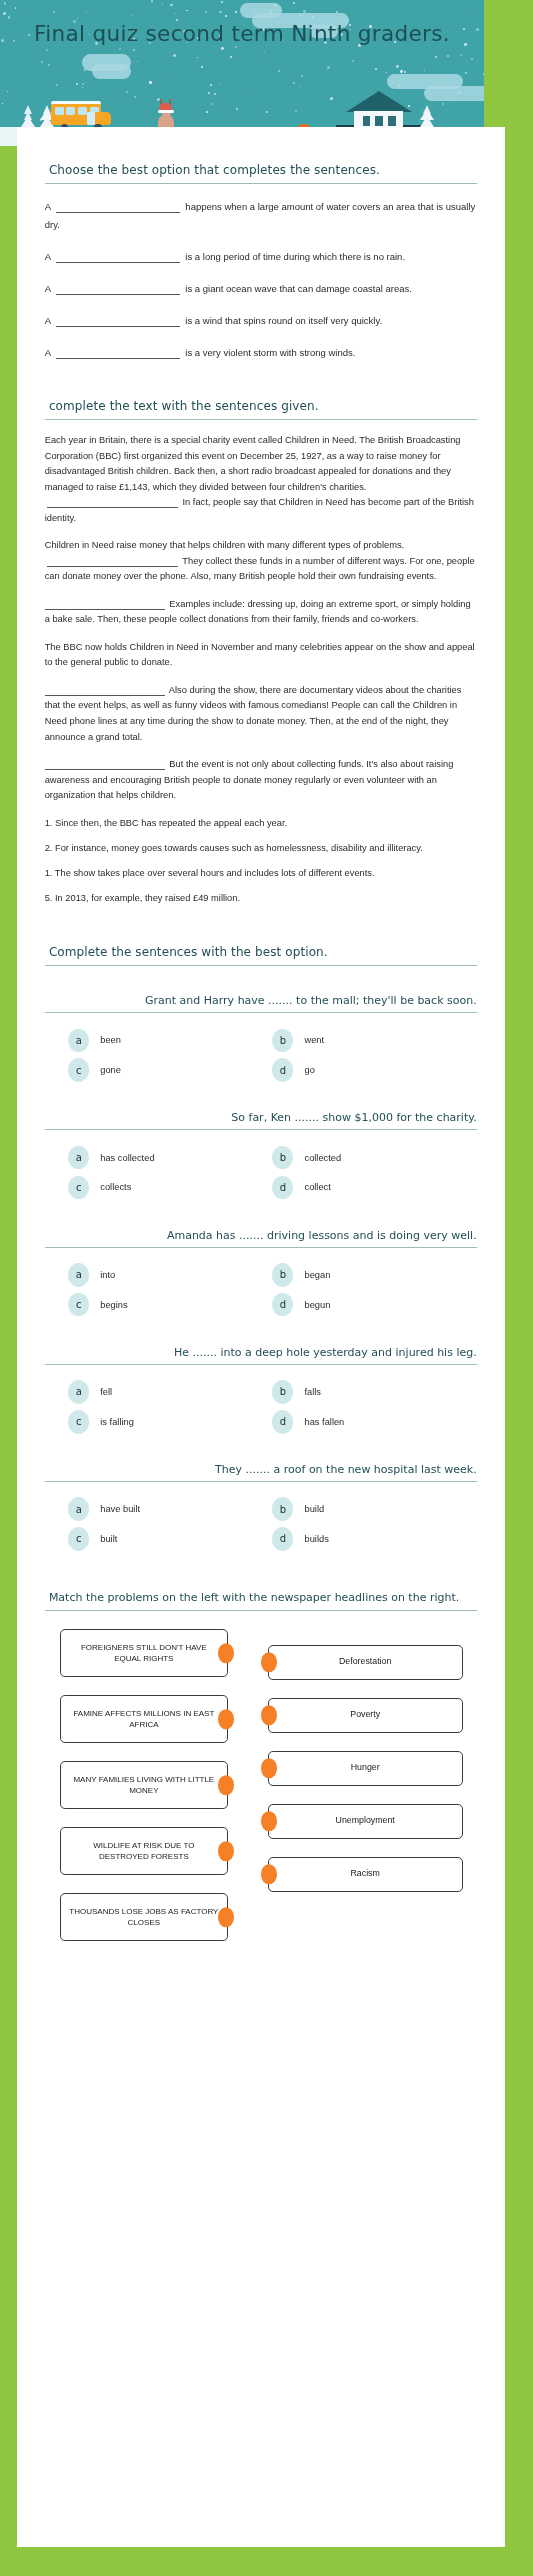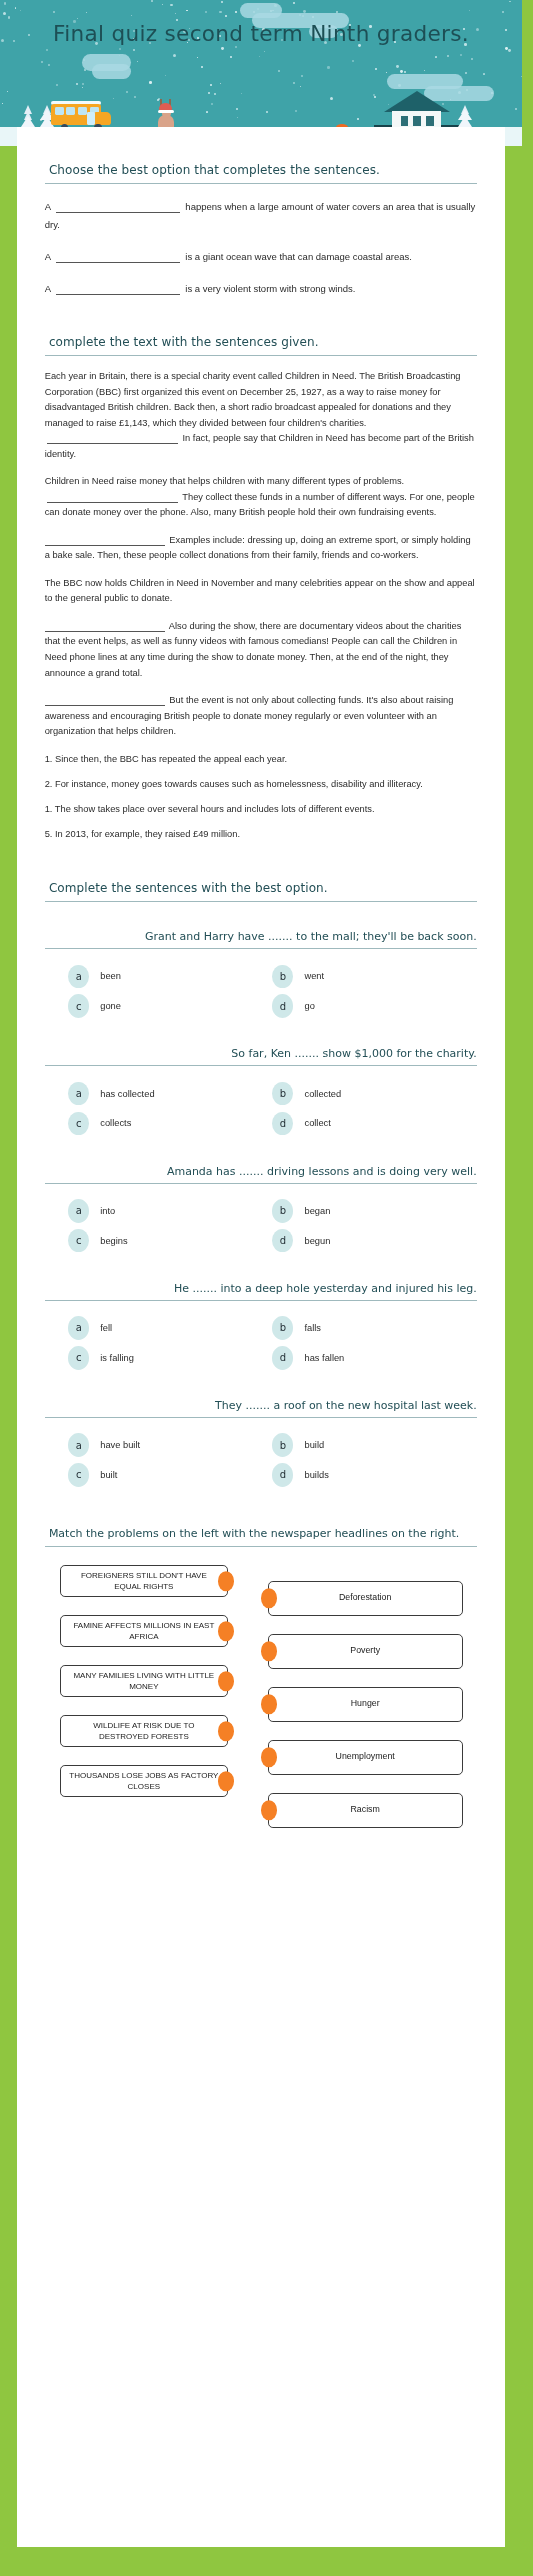--- a/index.html
+++ b/index.html
@@ -13,21 +13,21 @@
     width: 534px;
     height: 2576px;
     overflow: hidden;
     background: #8fc640;
   }
 
   
   .hero {
     position: absolute;
     top: 0; left: 0;
-    width: 522px;
+    width: 484px;
     height: 146px;
     background: #3fa3a8;
     overflow: hidden;
   }
   .snowflake {
     position: absolute;
     background: #eaf7fa;
     border-radius: 50%;
     opacity: .85;
   }
@@ -217,21 +217,21 @@
     margin-bottom: 18px;
     display: flex;
     align-items: center;
     justify-content: center;
     text-align: center;
     font-size: 8px;
     line-height: 11.5px;
     color: #1a1a1a;
     padding: 7px 8.3px;
   }
-  .match-card.left-card { height: 32px; }
+  .match-card.left-card { height: 48px; }
   .match-card.right-card { height: 35px; font-size: 8.8px; }
   .dot {
     position: absolute;
     width: 16px; height: 19.5px;
     background: #f58025;
     border-radius: 50%;
     top: 50%;
     transform: translateY(-50%);
     z-index: 3;
   }
@@ -464,21 +464,23 @@
     </div>
   </div>
 
   <div class="sheet">
 
     <div>
       <div class="instruction">Choose the best option that completes the sentences.</div>
       <div class="rule"></div>
       <div class="ex1" id="ex1-list">
           <div class="ex1-line"><span>A </span><span class="blankline"></span><span> happens when a large amount of water covers an area that is usually dry.</span></div>
+          <div class="ex1-line"><span>A </span><span class="blankline"></span><span> is a long period of time during which there is no rain.</span></div>
           <div class="ex1-line"><span>A </span><span class="blankline"></span><span> is a giant ocean wave that can damage coastal areas.</span></div>
+          <div class="ex1-line"><span>A </span><span class="blankline"></span><span> is a wind that spins round on itself very quickly.</span></div>
           <div class="ex1-line"><span>A </span><span class="blankline"></span><span> is a very violent storm with strong winds.</span></div>
         </div>
     </div>
 
     <div class="sec-gap-top">
       <div class="instruction">complete the text with the sentences given.</div>
       <div class="rule"></div>
       <div class="passage">
         <div id="passage-body">
             <p><span>Each year in Britain, there is a special charity event called Children in Need. The British Broadcasting Corporation (BBC) first organized this event on December 25, 1927, as a way to raise money for disadvantaged British children. Back then, a short radio broadcast appealed for donations and they managed to raise £1,143, which they divided between four children's charities. </span><span class="gap"></span><span> In fact, people say that Children in Need has become part of the British identity.</span></p>

